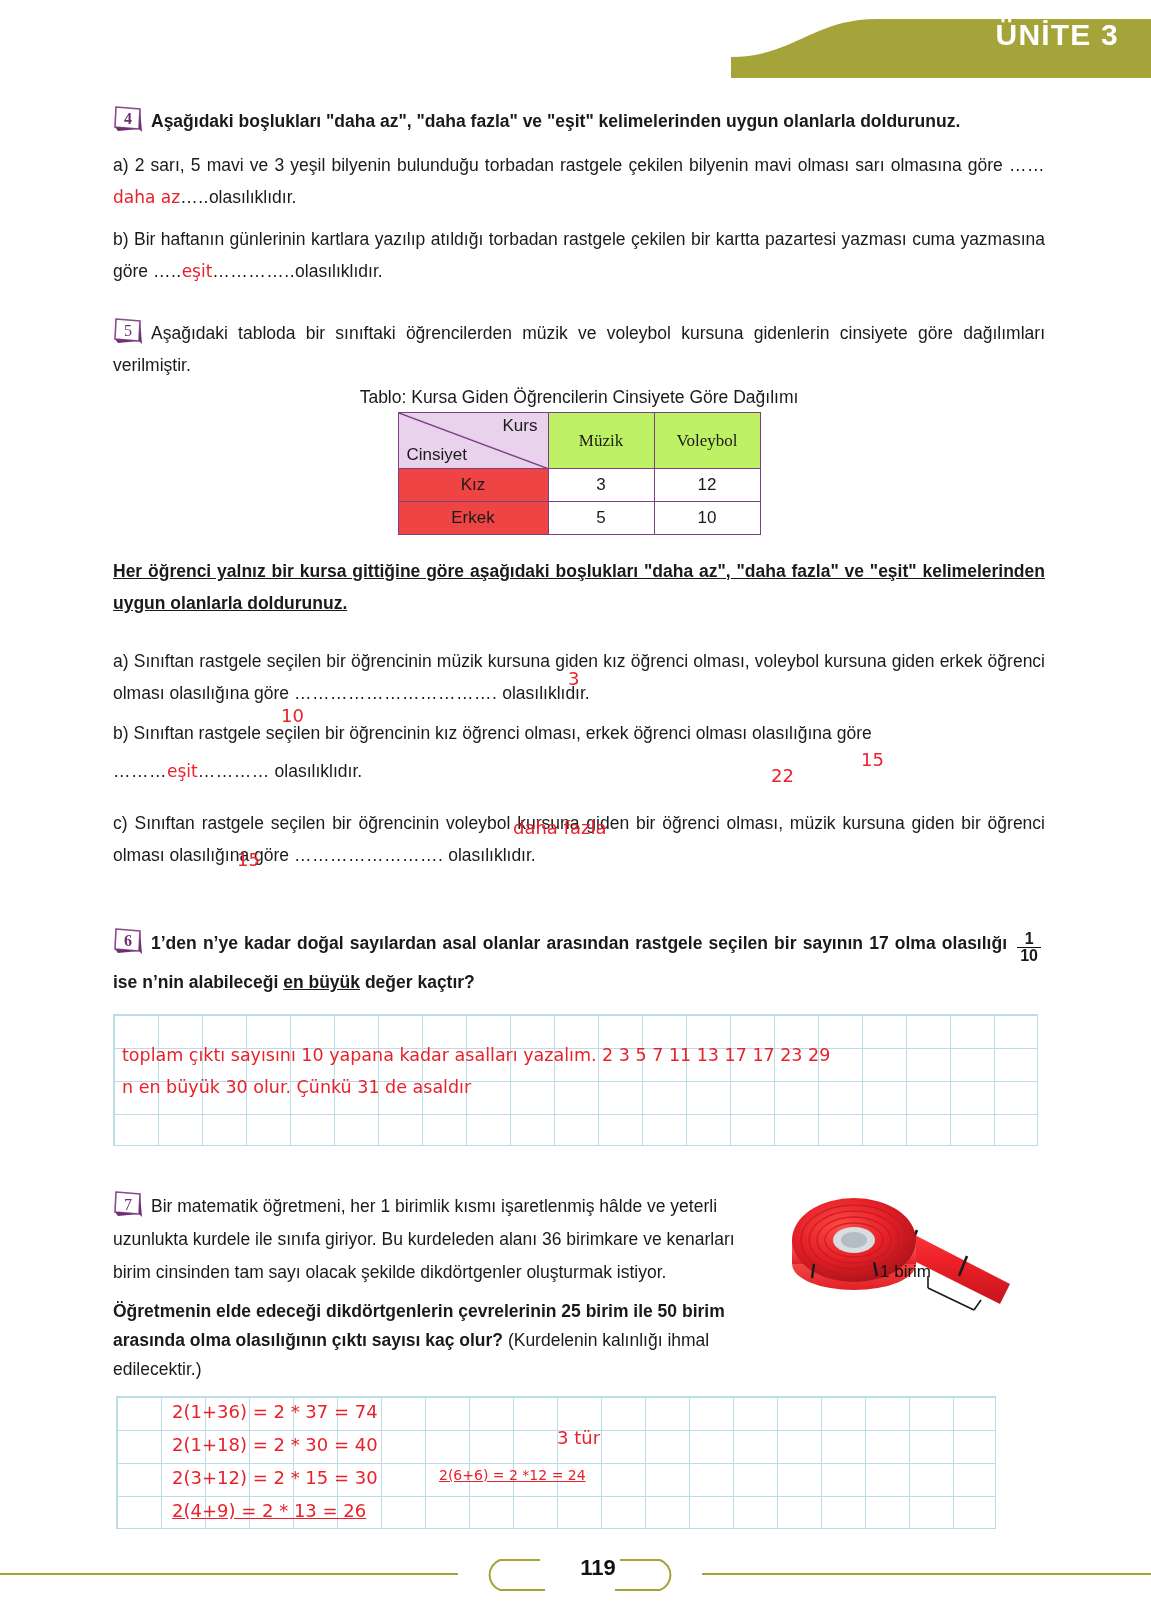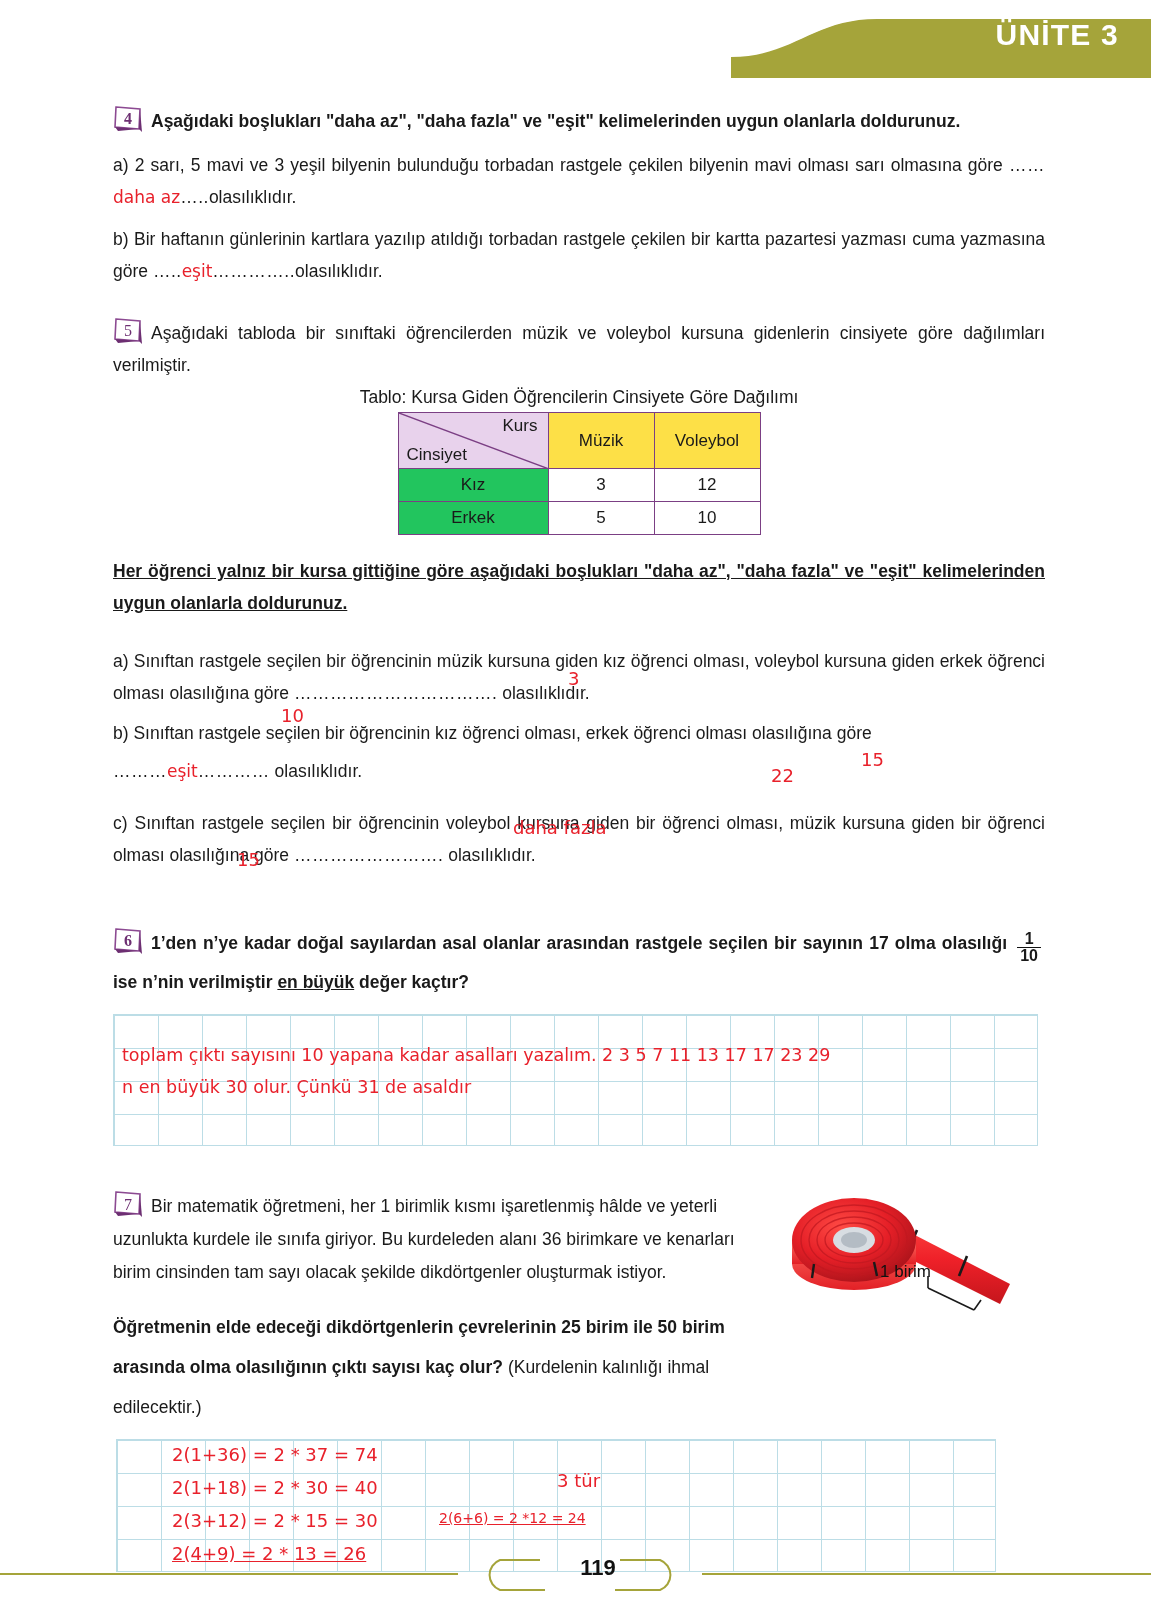--- a/index.html
+++ b/index.html
@@ -118,22 +118,22 @@
     position: relative;
     padding: 0;
   }
   td.hdr-corner .diag { position: absolute; inset: 0; }
   td.hdr-corner .lbl-kurs {
     position: absolute; right: 10px; top: 3px; font-size: 17px;
   }
   td.hdr-corner .lbl-cins {
     position: absolute; left: 8px; bottom: 3px; font-size: 17px;
   }
-  td.hdr-col { background: #fde047; width: 106px; height: 56px; }
-  td.rowhdr { background: #22c55e; width: 150px; height: 23px; }
+  td.hdr-col { background: #bef264; width: 106px; height: 56px; font-family: Liberation Serif, serif; }
+  td.rowhdr { background: #ef4444; width: 150px; height: 23px; }
   td.val { width: 106px; height: 33px; background: #fff; }
 
   
   .frac {
     display: inline-block;
     vertical-align: -12px;
     text-align: center;
     font-size: 16px;
     line-height: 16px;
     margin: 0 4px;
@@ -304,42 +304,42 @@
 
     <div style="margin-top:54px;">
       <p class="p bold" style="line-height:36px;">
         <span class="qnum">
           <svg width="30" height="28" viewBox="0 0 30 28">
             <path d="M3,2 L27,4 L26,24 L2,22 Z" fill="#ffffff" stroke="#8c4a92" stroke-width="1.6"></path>
             <path d="M26,24 L29,27 L27,4 Z" fill="#6d2f72"></path>
             <path d="M2,22 L5,26 L26,24 Z" fill="#6d2f72"></path>
           </svg>
           <span class="qn-text">6</span>
-        </span><span>1’den n’ye kadar doğal sayılardan asal olanlar arasından rastgele seçilen bir sayının 17 olma olasılığı </span><span class="frac"><span class="num">1</span><span class="den">10</span></span><span> ise  n’nin verilmiştir </span><span class="uline">en büyük</span><span> değer kaçtır?</span>
+        </span><span>1’den n’ye kadar doğal sayılardan asal olanlar arasından rastgele seçilen bir sayının 17 olma olasılığı </span><span class="frac"><span class="num">1</span><span class="den">10</span></span><span> ise  n’nin alabileceği </span><span class="uline">en büyük</span><span> değer kaçtır?</span>
       </p>
 
       <div class="gridbox" style="width:925px; height:132px; background-size:44px 33px; margin-top:14px;">
         <span class="grid-text" style="left:8px; top:30px; font-size:17.5px;">toplam çıktı sayısını 10 yapana kadar asalları yazalım. 2 3 5 7 11 13 17 17 23 29</span>
         <span class="grid-text" style="left:8px; top:62px; font-size:17.5px;">n en büyük 30 olur. Çünkü 31 de asaldır</span>
       </div>
     </div>
 
     <div style="margin-top:44px;">
       <div style="width:648px;">
         <p class="p nojust" style="line-height:33px;">
           <span class="qnum">
             <svg width="30" height="28" viewBox="0 0 30 28">
               <path d="M3,2 L27,4 L26,24 L2,22 Z" fill="#ffffff" stroke="#8c4a92" stroke-width="1.6"></path>
               <path d="M26,24 L29,27 L27,4 Z" fill="#6d2f72"></path>
               <path d="M2,22 L5,26 L26,24 Z" fill="#6d2f72"></path>
             </svg>
             <span class="qn-text">7</span>
           </span><span>Bir matematik öğretmeni, her 1 birimlik kısmı işaretlenmiş hâlde ve yeterli uzunlukta kurdele ile sınıfa giriyor. Bu kurdeleden alanı 36 birimkare ve kenarları birim cinsinden tam sayı olacak şekilde dikdörtgenler oluşturmak istiyor.</span>
         </p>
-        <p class="p nojust" style="line-height:40px; margin-top:18px;">
+        <p class="p nojust" style="line-height:29px; margin-top:8px;">
           <span class="bold">Öğretmenin elde edeceği dikdörtgenlerin çevrelerinin 25 birim ile 50 birim arasında olma olasılığının çıktı sayısı kaç olur?</span><span> (Kurdelenin kalınlığı ihmal edilecektir.)</span>
         </p>
       </div>
 
       <div class="gridbox" style="width:880px; height:133px; background-size:44px 33px; margin-top:12px; margin-left:3px;">
         <span class="grid-text" style="left:55px; top:4px; font-size:18px;">2(1+36) = 2 * 37 = 74</span>
         <span class="grid-text" style="left:55px; top:37px; font-size:18px;">2(1+18) = 2 * 30 = 40</span>
         <span class="grid-text" style="left:55px; top:70px; font-size:18px;">2(3+12) = 2 * 15 = 30</span>
         <span class="grid-text" style="left:55px; top:103px; font-size:18px;text-decoration:underline;">2(4+9) = 2 * 13 = 26</span>
         <span class="grid-text" style="left:322px; top:70px; font-size:14px;text-decoration:underline;">2(6+6) = 2 *12 = 24</span>

